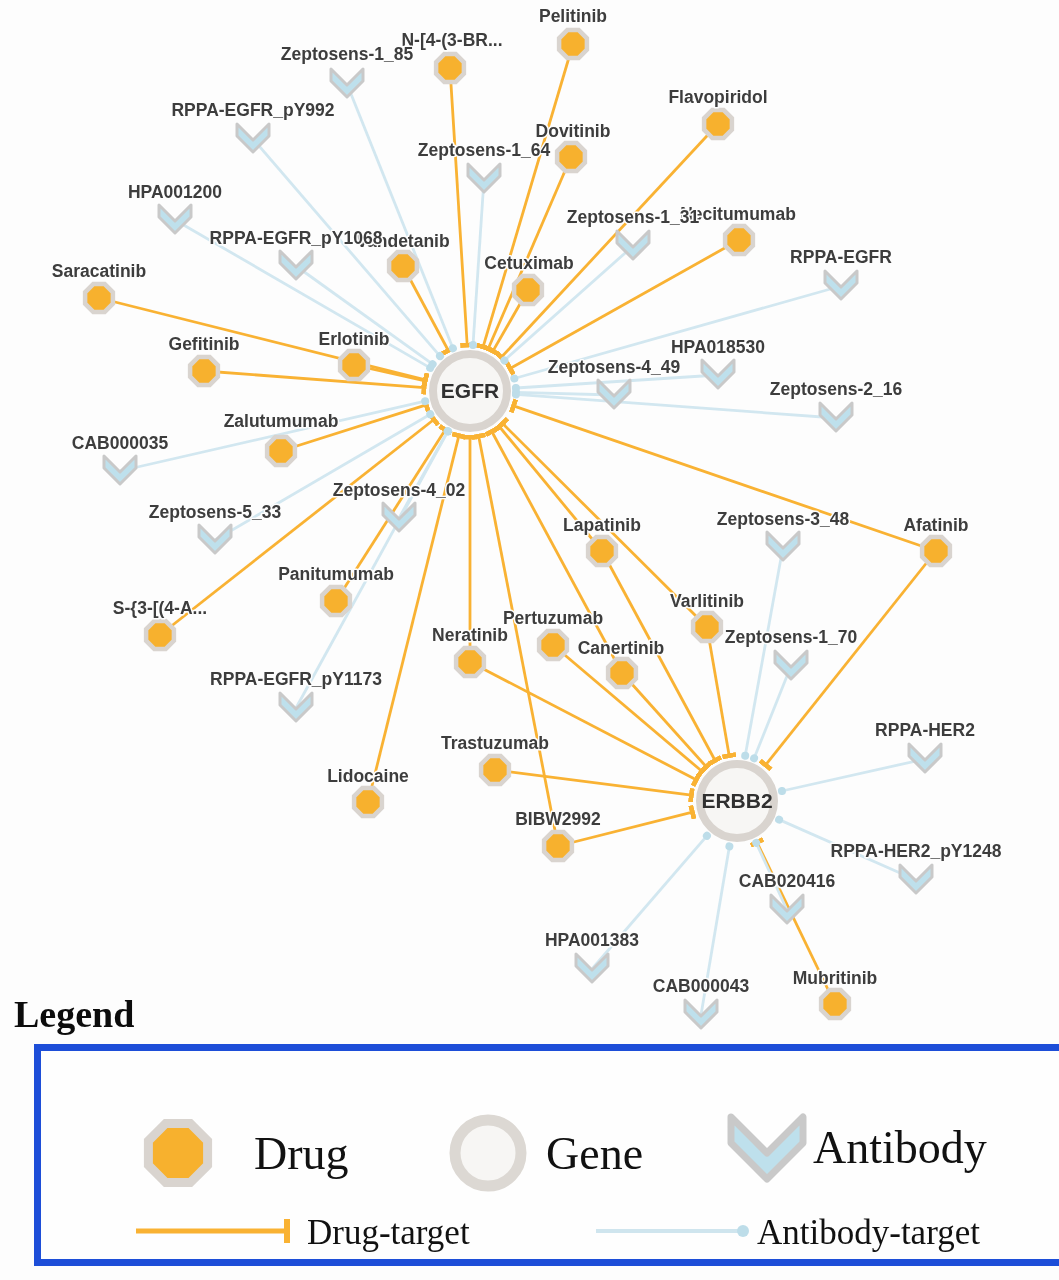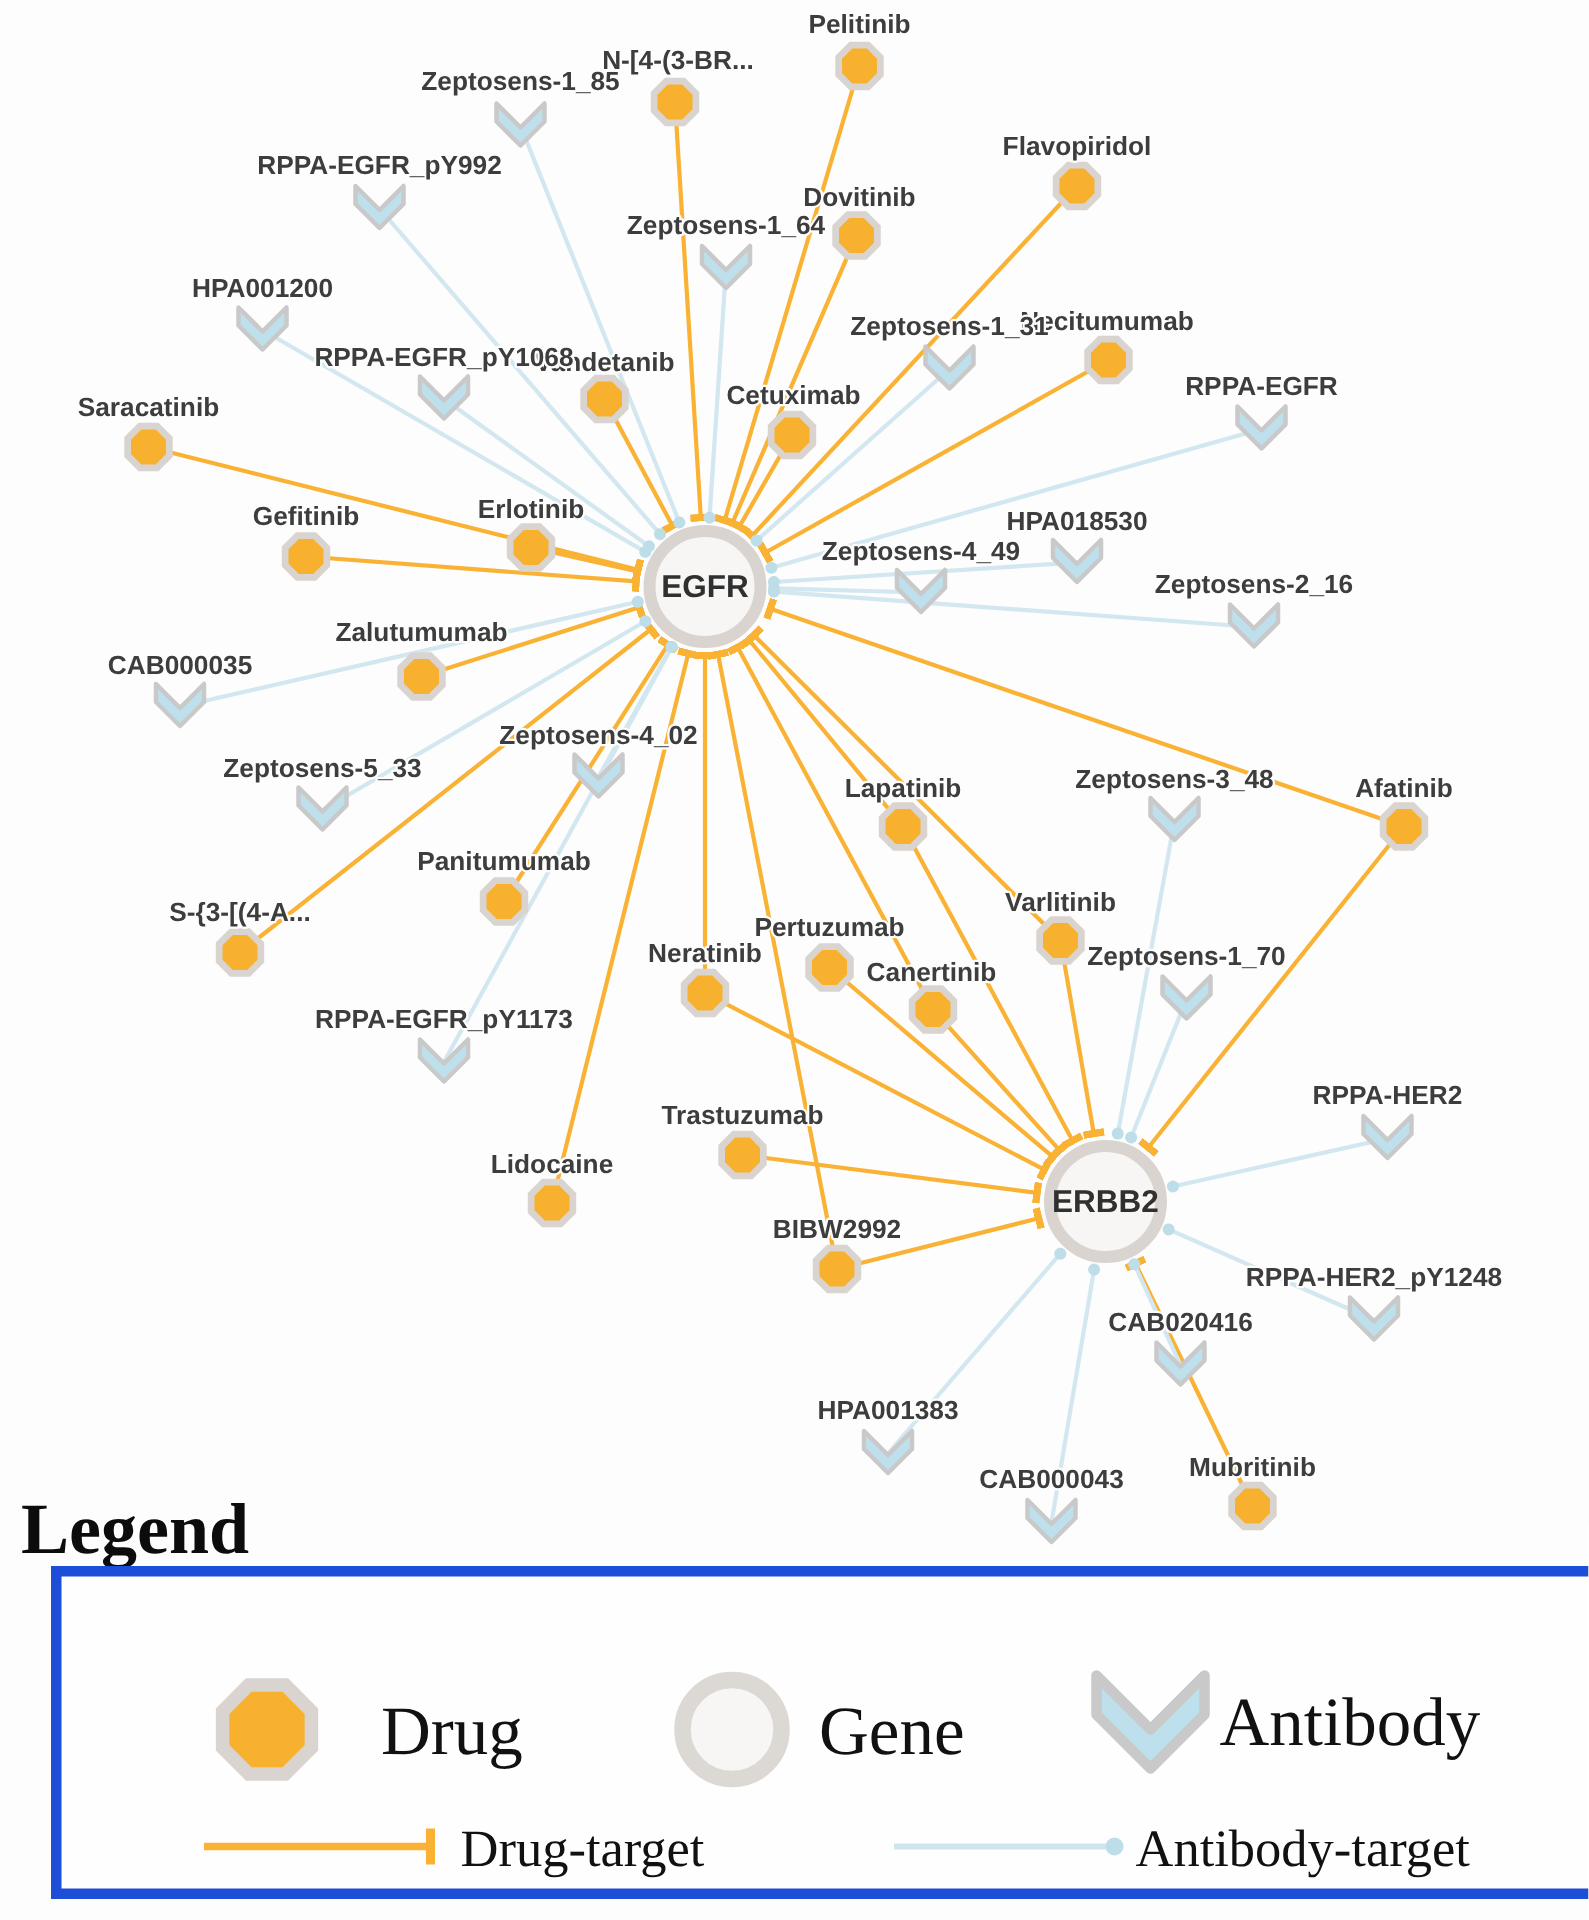--- a/index.html
+++ b/index.html
@@ -15,21 +15,21 @@
     text-anchor:middle; paint-order:stroke; stroke:#fdfdfd;
     stroke-width:3px; stroke-linejoin:round;
   }
   .gene-label {
     font-family:"Liberation Sans", sans-serif;
     font-weight:bold; font-size:21px; fill:#303030; text-anchor:middle;
   }
   .legend-title {
     position:absolute; left:14px; top:992px;
     font-family:"Liberation Serif", serif; font-weight:bold;
-    font-size:48px; color:#0c0c0c;
+    font-size:38px; color:#0c0c0c;
   }
   .legend-box {
     position:absolute; left:10px; top:1044px; width:1033px; height:208px;
     border:7px solid #1d4ed8; background:#fefefe;margin-left:24px;
   }
   .legend-box svg { display:block; }
   .legend-serif-lg { font-family:"Liberation Serif", serif; font-size:46px; fill:#111; }
   .legend-serif-md { font-family:"Liberation Serif", serif; font-size:35px; fill:#111; }
 </style>
 </head>

